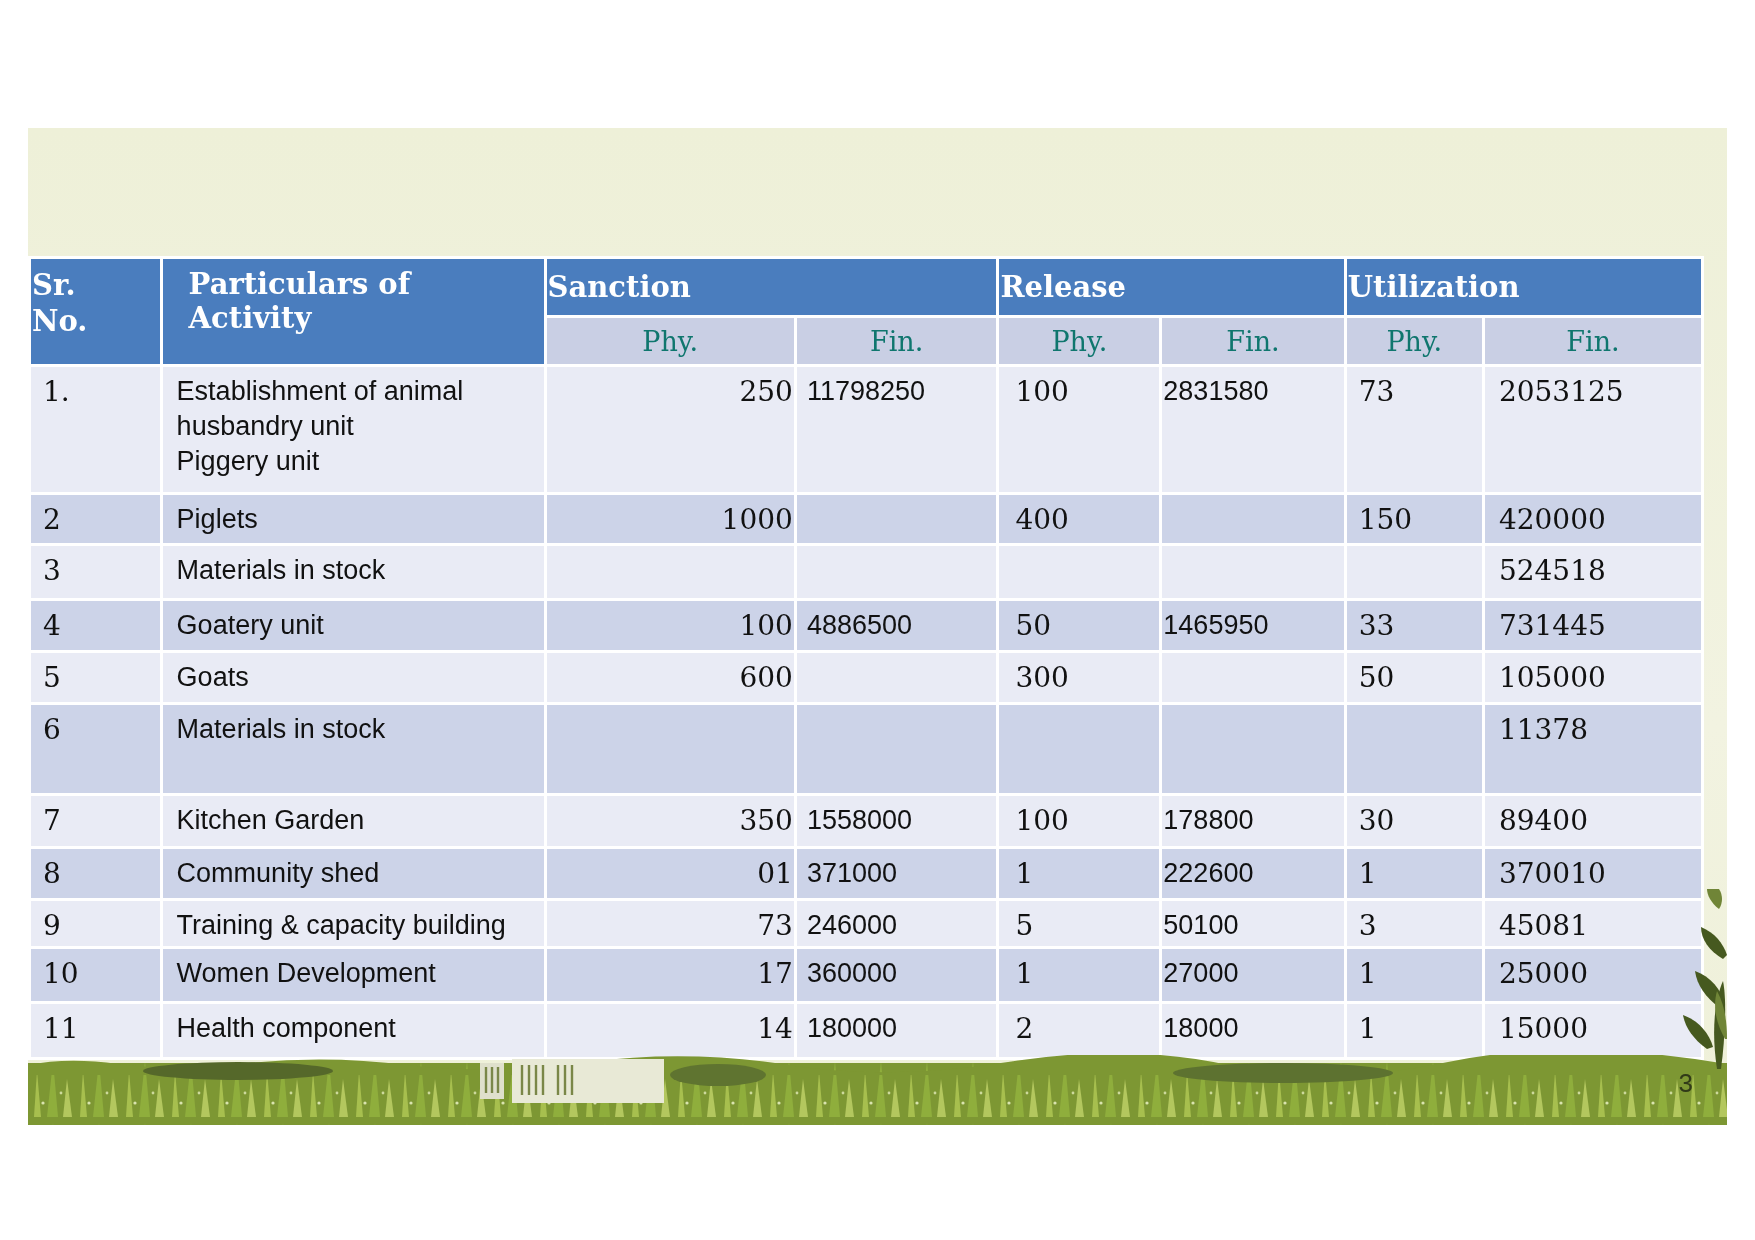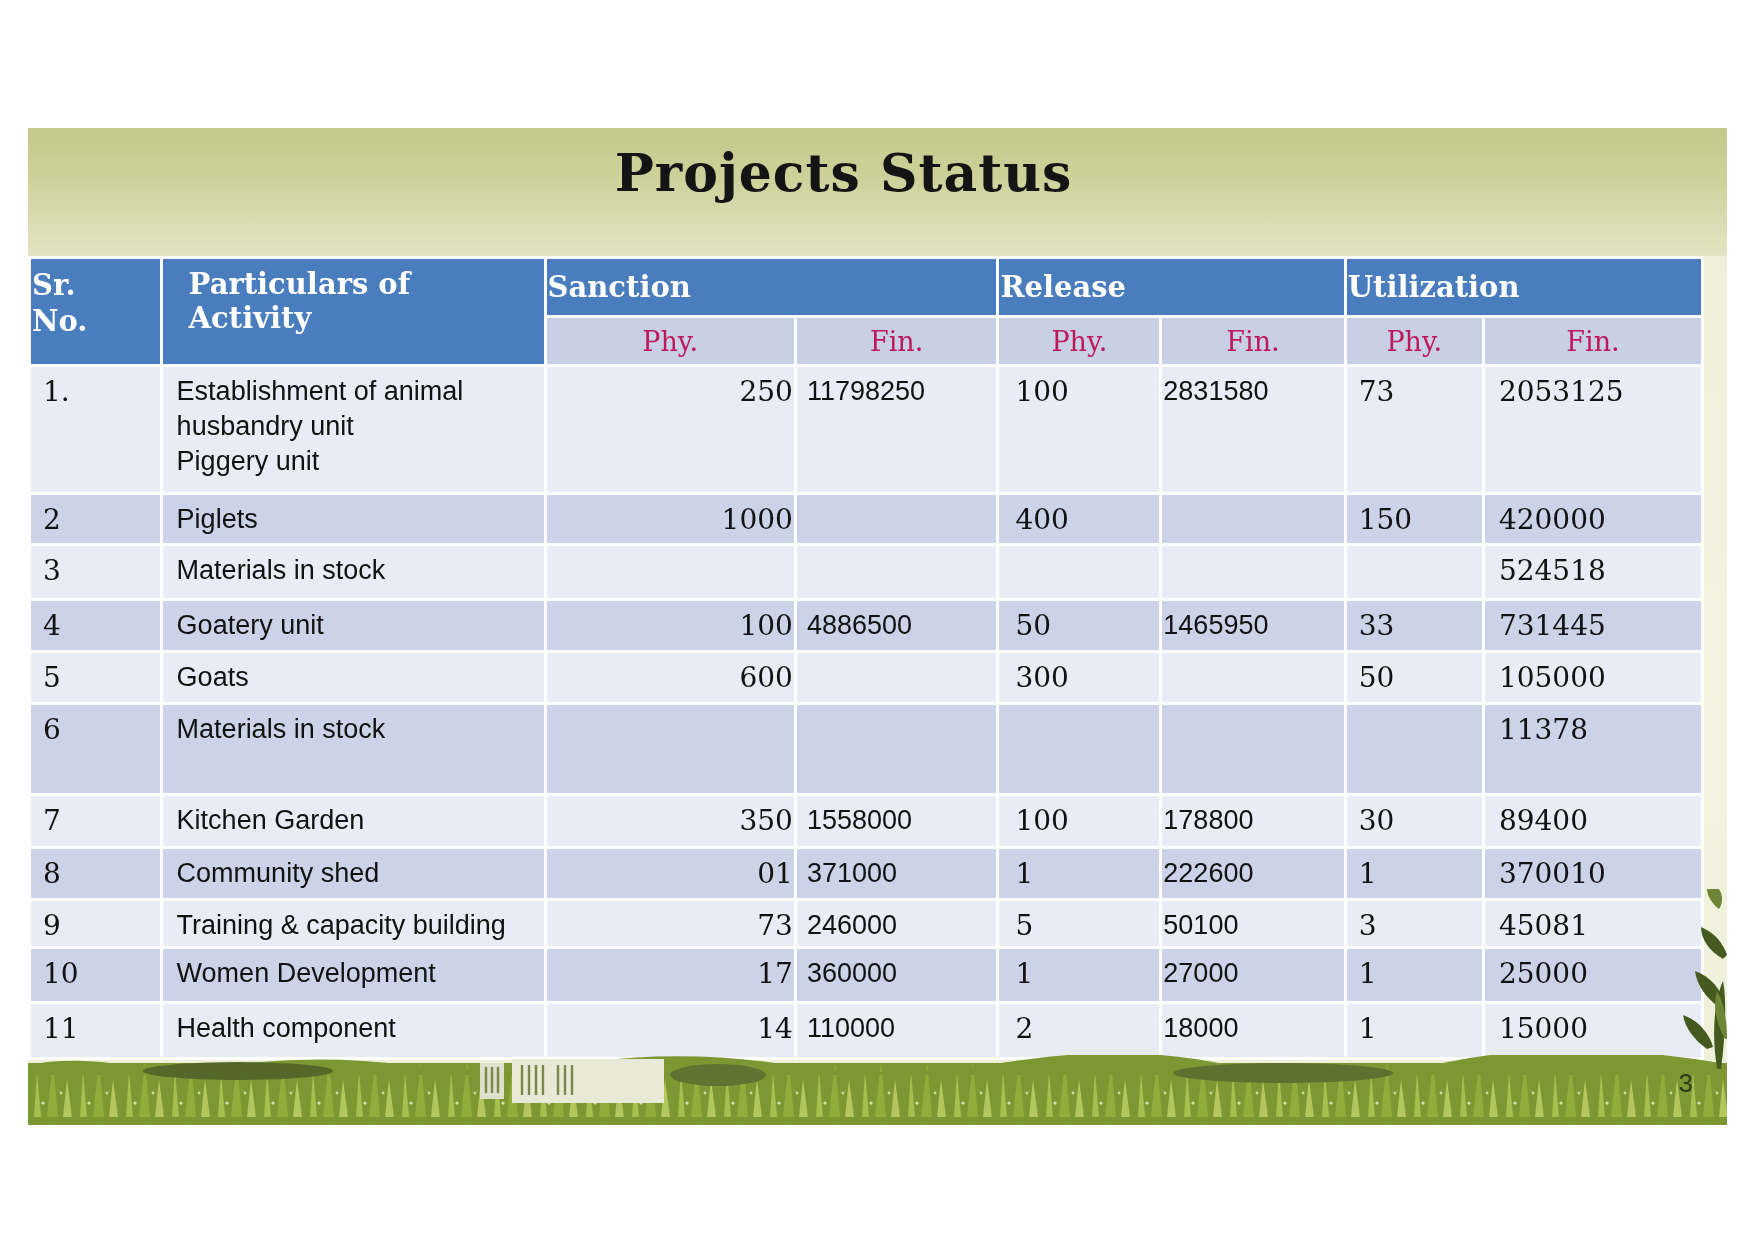--- a/index.html
+++ b/index.html
@@ -16,21 +16,21 @@
   
   table.projects{position:absolute;left:0;top:128px;width:1676px;table-layout:fixed;
                  border-collapse:separate;border-spacing:3px;background:#ffffff;}
   th,td{margin:0;overflow:hidden;}
   thead th{font-family:"DejaVu Serif","Liberation Serif",serif;}
   th.blue{background:#4a7dbe;color:#ffffff;font-size:29px;font-weight:bold;
           text-align:left;vertical-align:middle;}
   th.sr-h{text-align:left;white-space:pre-line;line-height:1.25;vertical-align:top;padding-top:8px;}
   th.part-h{text-align:left;padding-left:26px;vertical-align:top;padding-top:8px;}
   tr.group-row th{height:54px;}
-  tr.sub-row th{height:44px;background:#c9cfe4;color:#be185d;font-size:27px;
+  tr.sub-row th{height:44px;background:#c9cfe4;color:#0f766e;font-size:27px;
                 font-weight:normal;text-align:center;vertical-align:middle;}
   tbody td{vertical-align:top;padding-top:7px;font-size:28px;color:#111111;line-height:1.3;}
   tbody tr{background:#e9ebf5;}
   tbody tr.band{background:#ccd3e8;}
   .serif{font-family:"DejaVu Serif","Liberation Serif",serif;}
   .sans{font-family:"Liberation Sans",sans-serif;font-size:27px;}
   td.c-sr{padding-left:12px;}
   td.c-act{padding-left:14px;padding-right:8px;white-space:pre-line;}
   td.c-sphy{text-align:right;}
   td.c-sfin{padding-left:10px;}
@@ -43,23 +43,20 @@
   .plants{position:absolute;right:0;bottom:56px;width:70px;height:180px;}
   .page-number{position:absolute;right:34px;bottom:26px;font-size:26px;color:#313a18;
                font-family:"Liberation Sans",sans-serif;}
 </style>
 </head>
 <body>
 
 <div class="canvas">
   <div class="slide">
 
-    <div class="title-band">
-      <div class="slide-title">Projects Status</div>
-    </div>
 
     <table class="projects">
       <colgroup>
         <col style="width:7.8%">
           <col style="width:23.1%">
         <col style="width:15.0%">
           <col style="width:12.1%">
         <col style="width:9.7%">
           <col style="width:11.0%">
         <col style="width:8.2%">
@@ -182,21 +179,21 @@
         <td class="c-sfin sans">360000</td>
         <td class="c-rphy serif">1</td>
         <td class="c-rfin sans">27000</td>
         <td class="c-uphy serif">1</td>
         <td class="c-ufin serif">25000</td>
       </tr>
           <tr style="height: 53px;">
         <td class="c-sr serif">11</td>
         <td class="c-act sans">Health component</td>
         <td class="c-sphy serif">14</td>
-        <td class="c-sfin sans">110000</td>
+        <td class="c-sfin sans">180000</td>
         <td class="c-rphy serif">2</td>
         <td class="c-rfin sans">18000</td>
         <td class="c-uphy serif">1</td>
         <td class="c-ufin serif">15000</td>
       </tr>
         </tbody>
     </table>
 
     <svg class="grass" viewBox="0 0 1699 70" preserveAspectRatio="none">
       <defs>

